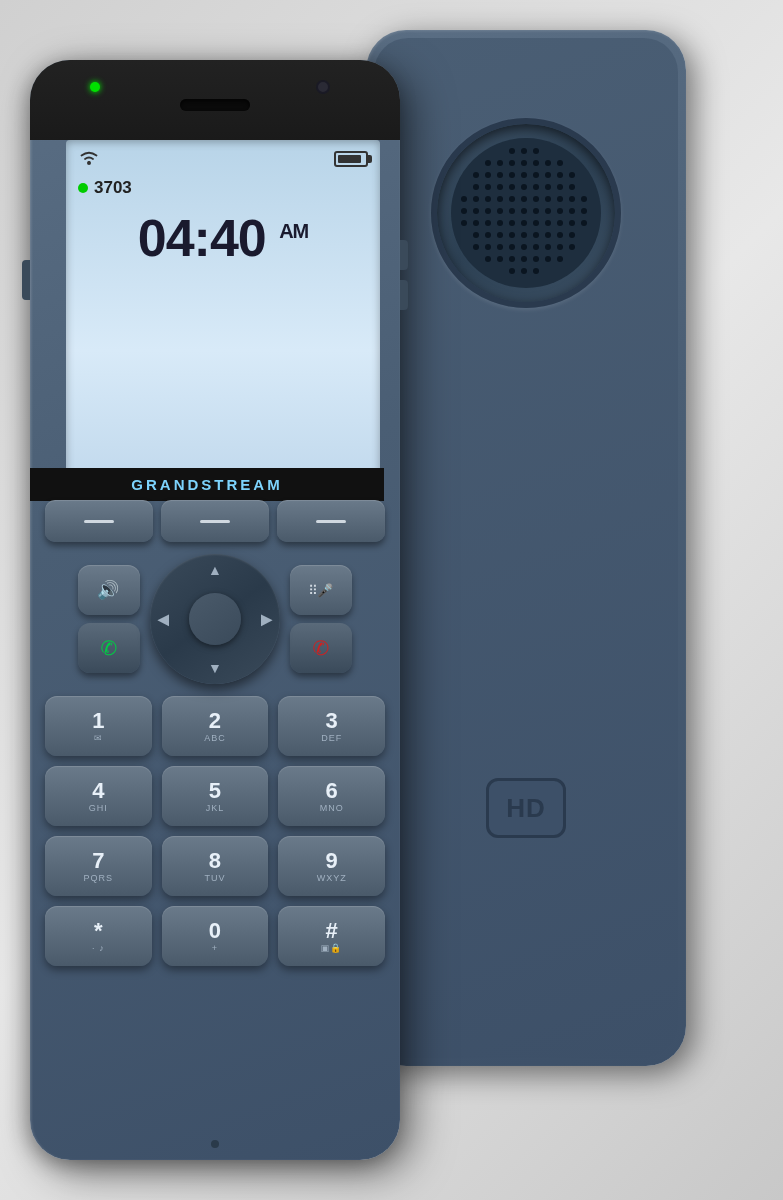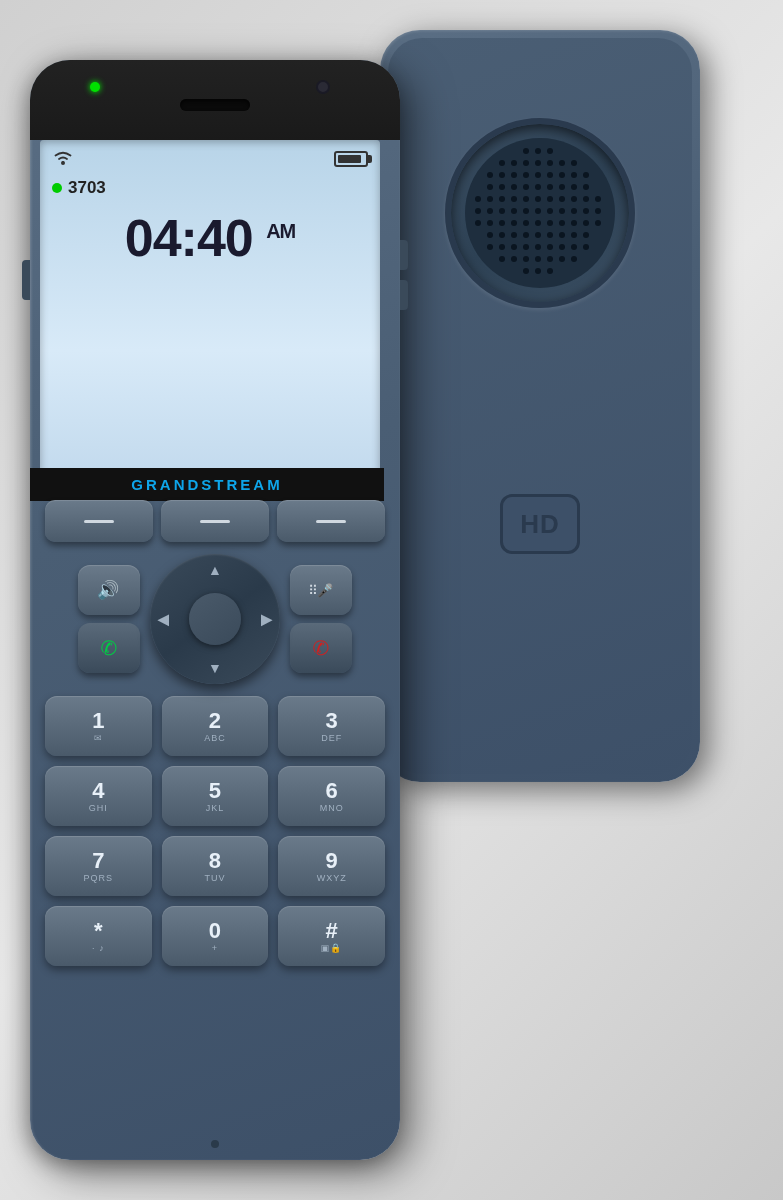--- a/index.html
+++ b/index.html
@@ -18,23 +18,23 @@
       position: relative;
       width: 783px;
       height: 1200px;
       background: linear-gradient(135deg, #d0d0d0 0%, #e8e8e8 50%, #c8c8c8 100%);
     }
 
     
     .phone-back {
       position: absolute;
       top: 30px;
-      left: 380px;
+      left: 366px;
       width: 320px;
-      height: 752px;
+      height: 1036px;
       background: linear-gradient(160deg, #5a6e84 0%, #4a5e74 40%, #3d5068 100%);
       border-radius: 40px;
       box-shadow: 8px 8px 30px rgba(0,0,0,0.5), inset 1px 1px 3px rgba(255,255,255,0.15);
     }
 
     .phone-back-inner {
       position: absolute;
       top: 8px; left: 8px; right: 8px; bottom: 8px;
       background: linear-gradient(160deg, #4a5e74 0%, #3d5068 100%);
       border-radius: 34px;
@@ -150,21 +150,21 @@
       height: 14px;
       background: #2a2a35;
       border-radius: 50%;
       border: 2px solid #1a1a25;
     }
 
     
     .phone-screen {
       position: absolute;
       top: 80px;
-      left: 10px;
+      left: 36px;
       right: 20px;
       height: 351px;
       background: linear-gradient(180deg, #b8d4e8 0%, #c8dff0 30%, #d8eaf8 60%, #c0d8ec 100%);
       border-radius: 4px;
       overflow: hidden;
       box-shadow: inset 0 2px 8px rgba(0,0,0,0.3);
     }
 
     .screen-status-bar {
       display: flex;
@@ -284,21 +284,21 @@
 
     
     .brand-label {
       position: absolute;
       top: 408px;
       left: 0; right: 16px;
       text-align: center;
       font-size: 15px;
       font-weight: 700;
       letter-spacing: 3px;
-      color: #0ea5e9;
+      color: #7dd3fc;
       background: #111;
       padding: 8px 4px;
     }
 
     
     .keypad-area {
       position: absolute;
       top: 440px;
       left: 15px;
       right: 15px;

